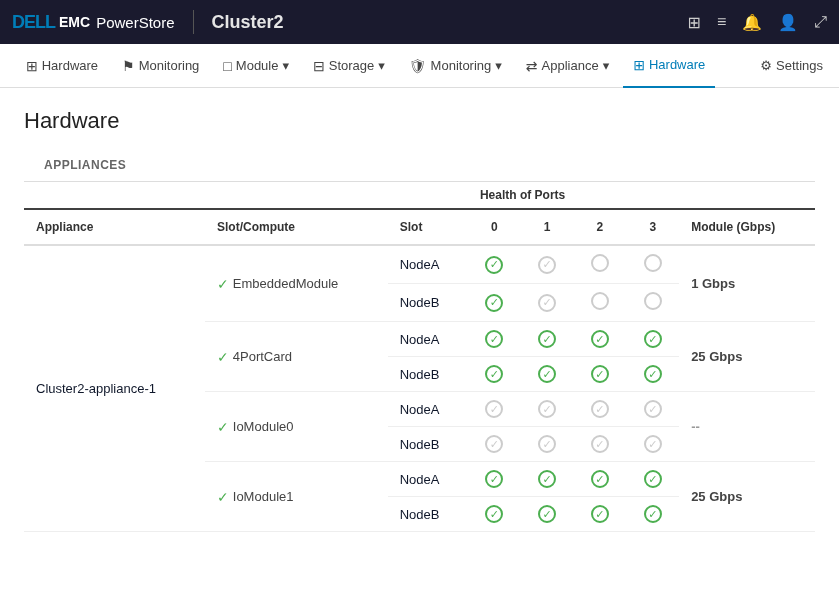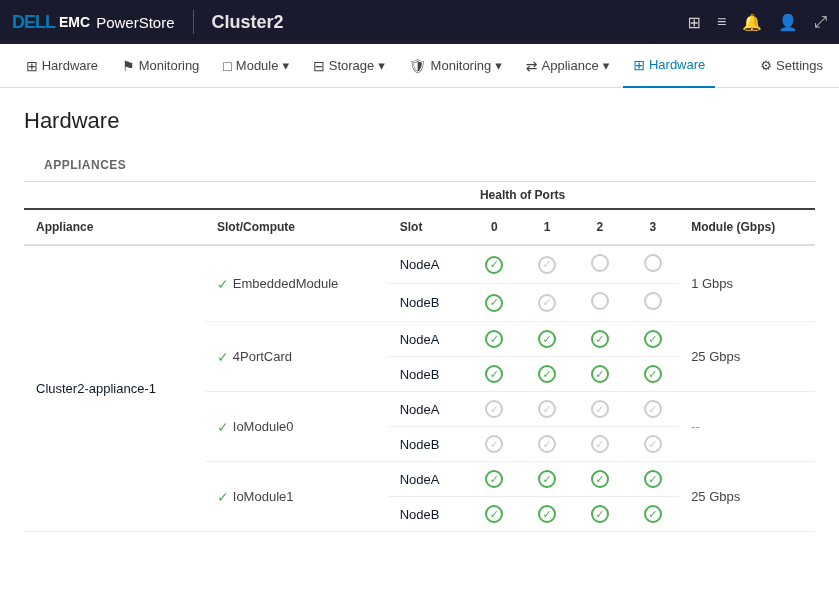--- a/index.html
+++ b/index.html
@@ -128,21 +128,21 @@
       display: inline-block;
       width: 18px;
       height: 18px;
       border-radius: 50%;
       border: 2px solid #ccc;
     }
 
     .module-label { display: flex; align-items: center; gap: 4px; color: #444; }
     .module-label .check { color: #4caf50; font-size: 14px; }
 
-    .speed-cell { color: #444; }
+    .speed-cell { color: #444; font-weight: bold; }
 
     .center { text-align: center; }
     .dash-cell { color: #999; }
   </style>
 </head>
 <body>
 
 <div class="top-nav">
   <div class="top-nav-left">
     <div class="brand">

